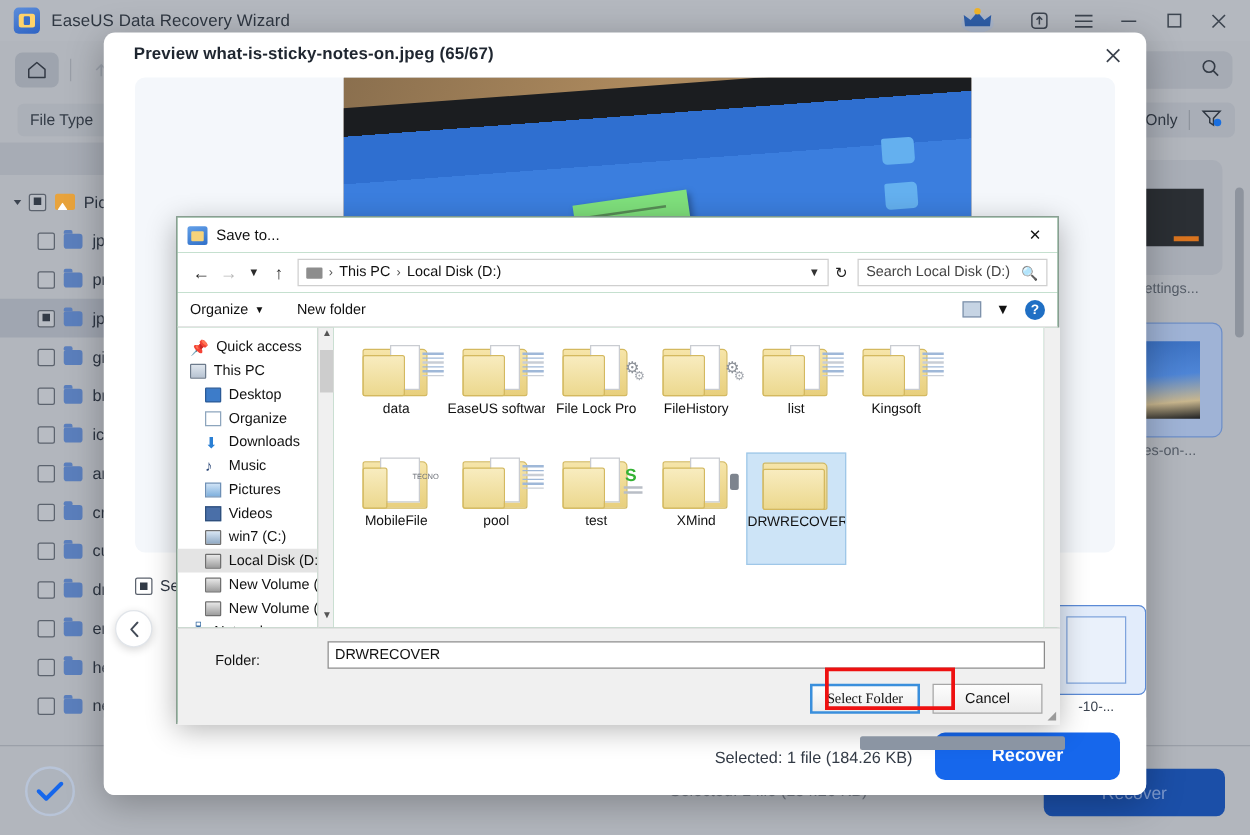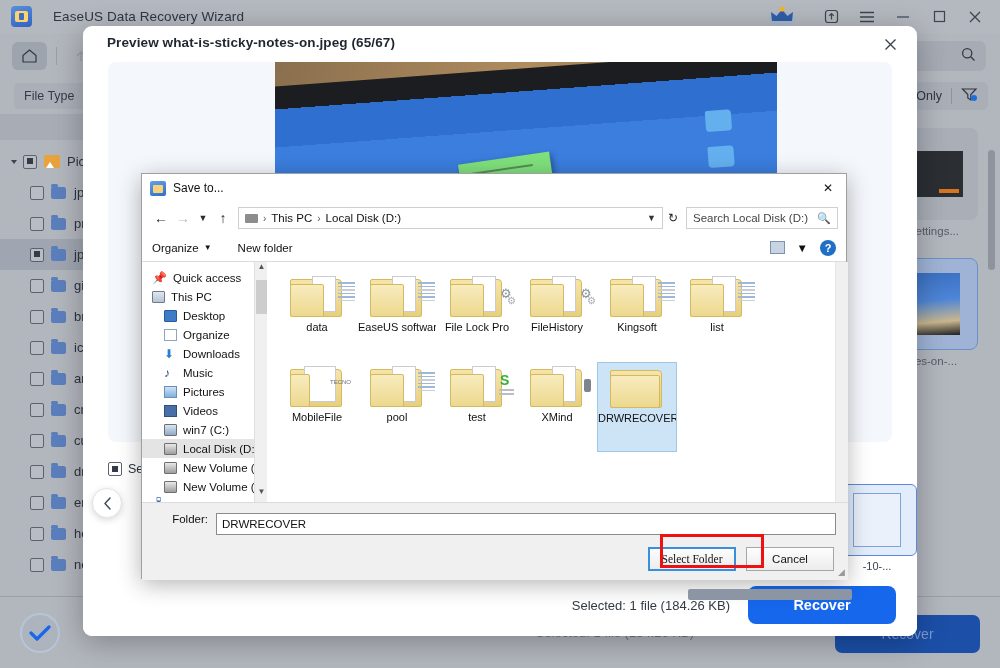--- a/index.html
+++ b/index.html
@@ -28,21 +28,21 @@
   }
   .app-logo::after {
     content: ""; position: absolute; left: 4px; top: 5px; width: 13px; height: 11px;
     background: #ffd36b; border-radius: 2px;
   }
   .app-logo::before {
     content: ""; position: absolute; left: 8px; top: 7px; width: 5px; height: 7px;
     background: #3b6fc9; z-index: 2; border-radius: 1px;
   }
   .app-title {
-    margin-left: 21px; font-size: 13.5px; color: #2f3742; letter-spacing: .1px;
+    margin-left: 9px; font-size: 13.5px; color: #2f3742; letter-spacing: .1px;
   }
   .tb-right { margin-left: auto; display: flex; align-items: center; gap: 2px; padding-right: 8px; }
   .tb-btn {
     width: 34px; height: 30px; display: flex; align-items: center; justify-content: center;
     color: #3d4550; font-size: 15px;
   }
   .crown {
     width: 40px; height: 26px; margin-right: 9px; position: relative;
   }
   .crown svg { position: absolute; left: 6px; top: 2px; }
@@ -392,21 +392,21 @@
   .lmf { position:absolute; left:24px; top:6px; width:18px; height:25px; background:linear-gradient(#dff0fb,#b7d7ee); border:1px solid #9db9cf; }
   .fname {
     font-size: 11px; color: #111; margin-top: 3px; text-align: center;
     max-width: 78px; overflow: hidden; white-space: nowrap; line-height: 13px;
   }
   .sd-filescroll { width: 13px; background: #f0f0f0; border-left: 1px solid #e6e6e6; }
   .sd-bottom {
     position: absolute; left: 0; top: 328px; width: 706px; height: 78px;
     background: #f0f0f0; border-top: 1px solid #dcdcdc;
   }
-  .folderrow { display: flex; align-items: flex-start; padding: 10px 12px 0 12px; }
+  .folderrow { display: flex; align-items: flex-end; padding: 10px 12px 0 12px; gap: 46px; }
   .folderlbl { width: 54px; text-align: right; font-size: 11.5px; margin-right: 8px; }
   .folderinput {
     flex: 1; height: 22px; background: #fff; border: 1px solid #8b8b8b;
     display: flex; align-items: center; padding: 0 5px; font-size: 11.5px;
   }
   .btnrow { display: flex; justify-content: flex-end; gap: 10px; padding: 12px 14px 0 0; }
   .wbtn {
     width: 88px; height: 24px; background: linear-gradient(#fdfdfd,#ececec);
     border: 1px solid #a6a6a6; font-size: 11.5px; display: flex;
     align-items: center; justify-content: center; color: #111;
@@ -848,38 +848,38 @@
                 <i></i>
                 <i></i>
                 <i></i>
                 <i></i>
                 <i></i>
                 <i></i>
               </div>
             </div>
             <div class="front"></div>
           </div>
-        <div class="fname">Kingsoft</div>
+        <div class="fname">list</div>
       </div>
       <div class="fitem">
         <div class="folder">
             <div class="back"></div>
             <div class="paper">
               <div class="plines">
                 <i></i>
                 <i></i>
                 <i></i>
                 <i></i>
                 <i></i>
                 <i></i>
               </div>
             </div>
             <div class="front"></div>
           </div>
-        <div class="fname">list</div>
+        <div class="fname">Kingsoft</div>
       </div>
 
       <div class="fitem">
         <div class="folder">
             <div class="back"></div>
             <div class="paper" style="left:14px;width:32px;">
               <span class="tecno">TECNO</span>
             </div>
             <div class="front" style="width:20px;"></div>
           </div>

